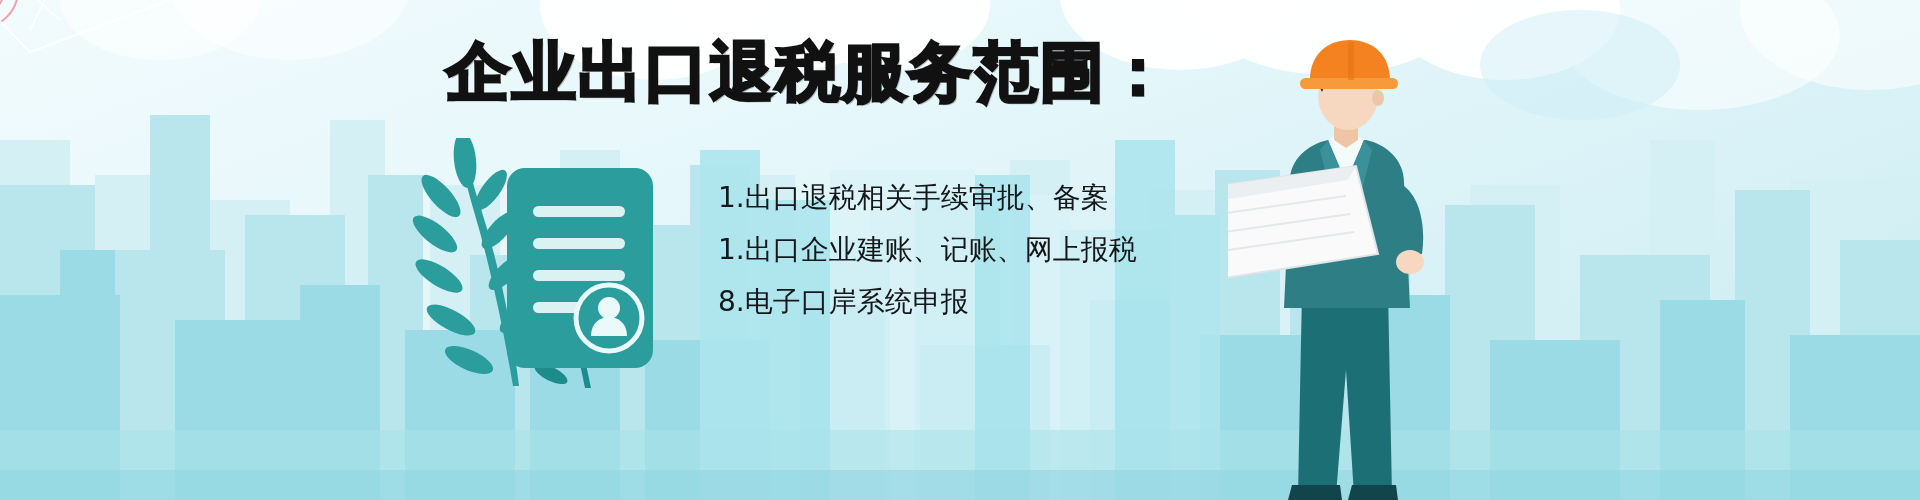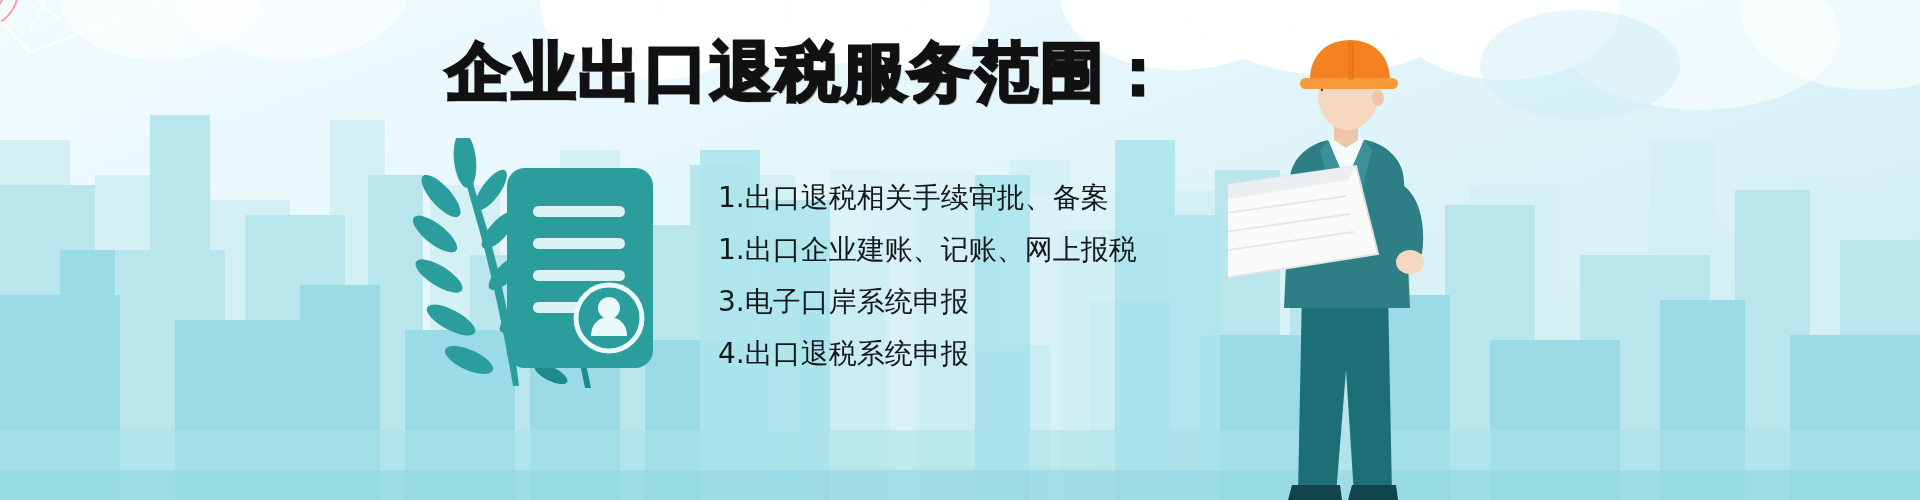--- a/index.html
+++ b/index.html
@@ -258,17 +258,16 @@
 
     <path d="M64 445 L112 445 L114 460 L60 460 Z" fill="#12454b"></path>
     <path d="M124 445 L168 445 L170 460 L120 460 Z" fill="#12454b"></path>
   </svg>
 
   <div id="title">企业出口退税服务范围：</div>
 
   <div id="list">
     <div class="li">1.出口退税相关手续审批、备案</div>
     <div class="li">1.出口企业建账、记账、网上报税</div>
-    <div class="li">3.电子口岸系统申报</div>
-    <div class="li">4.出口退税系统申报</div>
+    <div class="li">8.电子口岸系统申报</div>
   </div>
 
 </div>
 
 </body></html>

